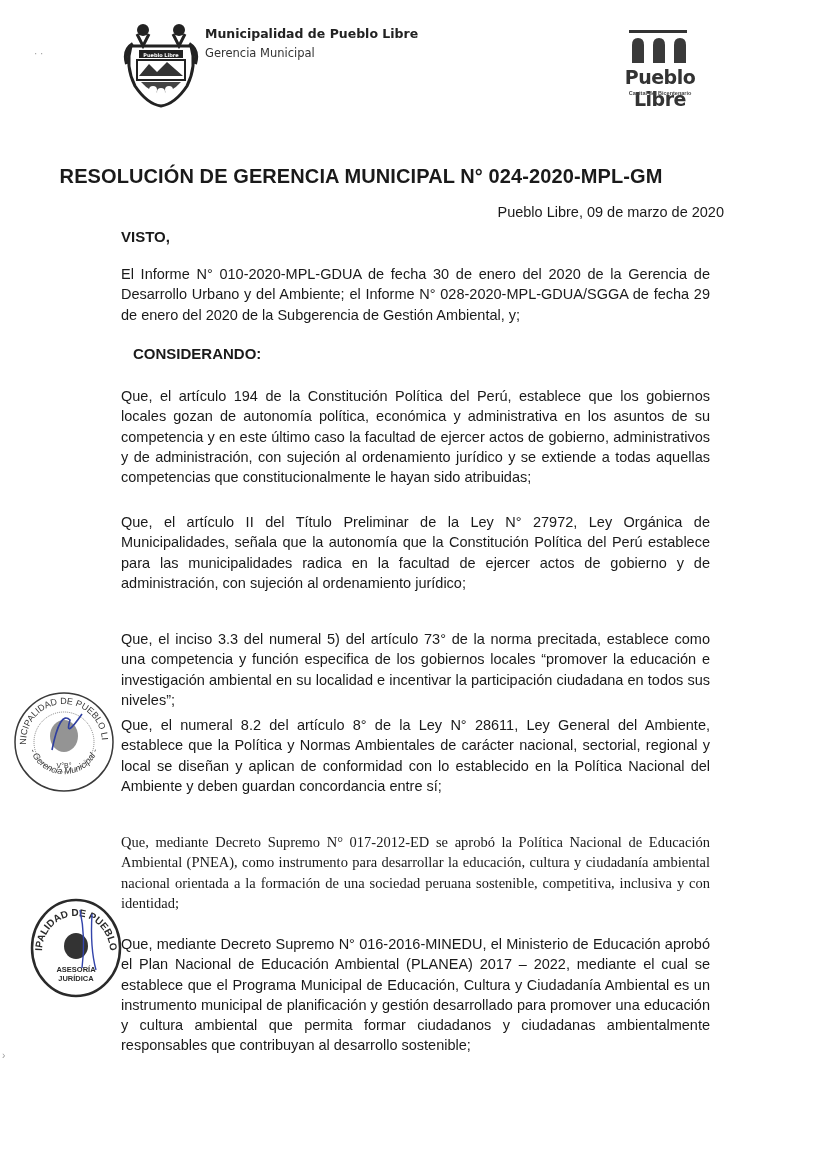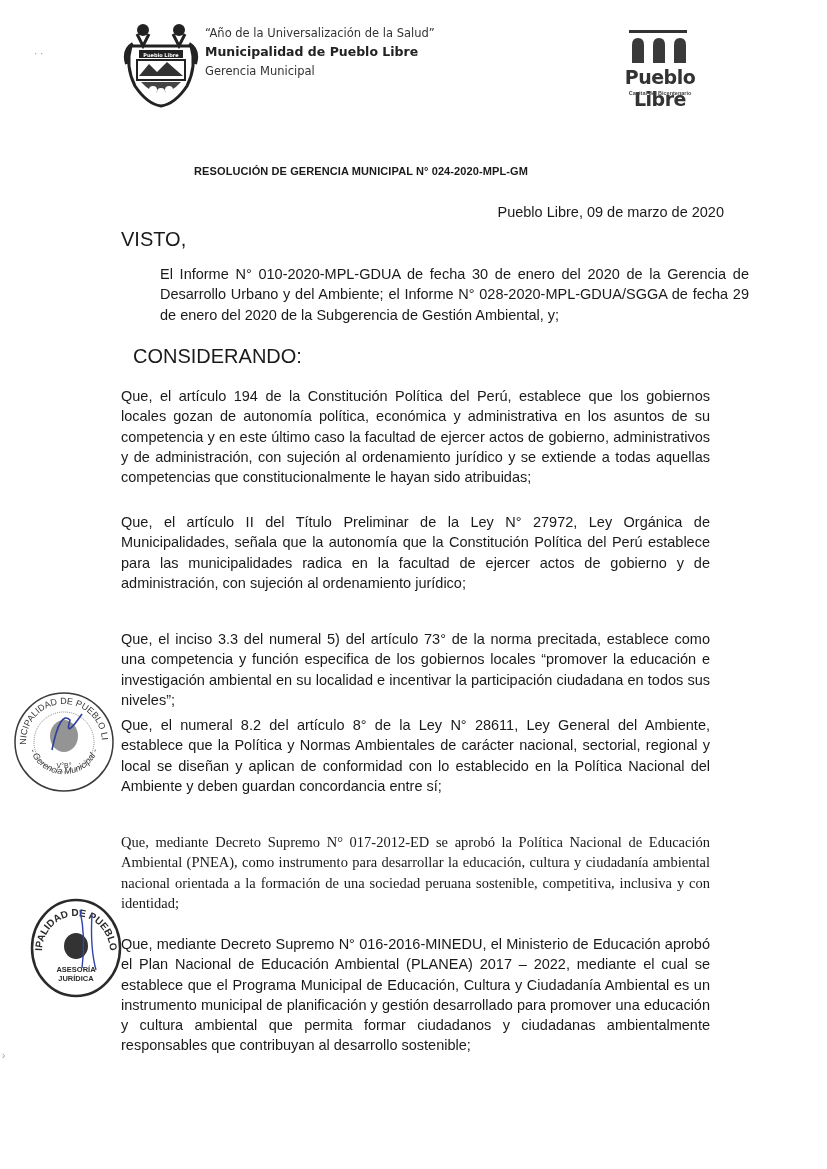--- a/index.html
+++ b/index.html
@@ -7,23 +7,23 @@
   .header-left { position: absolute; left: 121px; top: 16px; width: 80px; height: 92px; }
   .header-text { position: absolute; left: 205px; top: 24px; font-family: "DejaVu Sans", sans-serif; }
   .header-text .motto { font-size: 11.5px; color: #333; line-height: 18px; }
   .header-text .muni { font-size: 12.5px; font-weight: bold; color: #222; line-height: 20px; }
   .header-text .dept { font-size: 11.5px; color: #333; line-height: 18px; }
   .logo-right { position: absolute; left: 600px; top: 30px; width: 120px; height: 70px; text-align: center; }
   .logo-right .bar { position: absolute; left: 29px; top: 0; width: 58px; height: 3px; background: #333; }
   .logo-right .arches { position: absolute; left: 30px; top: 7px; width: 58px; height: 26px; }
   .logo-right .brand { position: absolute; left: 0; top: 36px; width: 120px; font-size: 19px; font-weight: bold; color: #333; letter-spacing: -0.5px; font-family: "DejaVu Sans", sans-serif; }
   .logo-right .tagline { position: absolute; left: 0; top: 60px; width: 120px; font-size: 5.5px; color: #444; font-weight: bold; }
-  .title { position: absolute; left: 0; width: 722px; top: 165px; text-align: center; font-weight: bold; font-size: 11px; letter-spacing: 0.1px; }
+  .title { position: absolute; left: 0; width: 722px; top: 165px; text-align: center; font-weight: bold; font-size: 20px; letter-spacing: 0.1px; }
   .date { position: absolute; right: 103px; top: 204px; font-size: 14.5px; }
-  .section-head { position: absolute; left: 121px; font-weight: normal; font-size: 20px; }
+  .section-head { position: absolute; left: 121px; font-weight: bold; font-size: 15px; }
   .para { position: absolute; left: 121px; width: 589px; font-size: 14.5px; line-height: 20.3px; text-align: justify; }
   .stamp { position: absolute; }
   .small-mark { position: absolute; color: #999; font-size: 10px; }
 </style>
 </head>
 <body>
 
 <div class="header-left">
   <svg width="80" height="92" viewBox="0 0 80 92">
     <path d="M10 30 Q4 50 14 70 Q26 88 40 90 Q54 88 66 70 Q76 50 70 30 Z" fill="#fff" stroke="#222" stroke-width="3"></path>
@@ -36,21 +36,20 @@
     <rect x="16" y="44" width="48" height="20" fill="#fff" stroke="#222" stroke-width="2"></rect>
     <path d="M18 60 L28 48 L36 56 L46 46 L62 60 Z" fill="#333"></path>
     <path d="M20 66 Q40 88 60 66 Z" fill="#444"></path>
     <circle cx="32" cy="74" r="4" fill="#fff"></circle>
       <circle cx="40" cy="76" r="4" fill="#fff"></circle>
       <circle cx="48" cy="74" r="4" fill="#fff"></circle>
   </svg>
 </div>
 
 <div class="header-text">
-  <div class="motto">“Año de la Universalización de la Salud”</div>
   <div class="muni">Municipalidad de Pueblo Libre</div>
   <div class="dept">Gerencia Municipal</div>
 </div>
 
 <div class="logo-right">
   <div class="bar"></div>
   <svg class="arches" viewBox="0 0 58 26">
     <path d="M2 26 V8 Q2 1 8 1 Q14 1 14 8 V26 Z" fill="#3a3a3a"></path>
     <path d="M23 26 V8 Q23 1 29 1 Q35 1 35 8 V26 Z" fill="#3a3a3a"></path>
     <path d="M44 26 V8 Q44 1 50 1 Q56 1 56 8 V26 Z" fill="#3a3a3a"></path>
@@ -58,21 +57,21 @@
   <div class="brand">Pueblo Libre</div>
   <div class="tagline">Capital del Bicentenario</div>
 </div>
 
 <div class="small-mark" style="left:34px; top:48px;">· ·</div>
 
 <div class="title">RESOLUCIÓN DE GERENCIA MUNICIPAL N° 024-2020-MPL-GM</div>
 <div class="date">Pueblo Libre, 09 de marzo de 2020</div>
 
 <div class="section-head" style="top:228px;">VISTO,</div>
-<div class="para" style="top:264px;margin-left:39px;">El Informe N° 010-2020-MPL-GDUA de fecha 30 de enero del 2020 de la Gerencia de Desarrollo Urbano y del Ambiente; el Informe N° 028-2020-MPL-GDUA/SGGA de fecha 29 de enero del 2020 de la Subgerencia de Gestión Ambiental, y;</div>
+<div class="para" style="top:264px;">El Informe N° 010-2020-MPL-GDUA de fecha 30 de enero del 2020 de la Gerencia de Desarrollo Urbano y del Ambiente; el Informe N° 028-2020-MPL-GDUA/SGGA de fecha 29 de enero del 2020 de la Subgerencia de Gestión Ambiental, y;</div>
 
 <div class="section-head" style="top:345px;margin-left:12px;">CONSIDERANDO:</div>
 
 <div class="para" style="top:386px;">Que, el artículo 194 de la Constitución Política del Perú, establece que los gobiernos locales gozan de autonomía política, económica y administrativa en los asuntos de su competencia y en este último caso la facultad de ejercer actos de gobierno, administrativos y de administración, con sujeción al ordenamiento jurídico y se extiende a todas aquellas competencias que constitucionalmente le hayan sido atribuidas;</div>
 <div class="para" style="top:512px;">Que, el artículo II del Título Preliminar de la Ley N° 27972, Ley Orgánica de Municipalidades, señala que la autonomía que la Constitución Política del Perú establece para las municipalidades radica en la facultad de ejercer actos de gobierno y de administración, con sujeción al ordenamiento jurídico;</div>
 <div class="para" style="top:629px;">Que, el inciso 3.3 del numeral 5) del artículo 73° de la norma precitada, establece como una competencia y función especifica de los gobiernos locales “promover la educación e investigación ambiental en su localidad e incentivar la participación ciudadana en todos sus niveles”;</div>
 <div class="para" style="top:715px;">Que, el numeral 8.2 del artículo 8° de la Ley N° 28611, Ley General del Ambiente, establece que la Política y Normas Ambientales de carácter nacional, sectorial, regional y local se diseñan y aplican de conformidad con lo establecido en la Política Nacional del Ambiente y deben guardan concordancia entre sí;</div>
 <div class="para" style="top:832px;font-family:Liberation Serif, serif;">Que, mediante Decreto Supremo N° 017-2012-ED se aprobó la Política Nacional de Educación Ambiental (PNEA), como instrumento para desarrollar la educación, cultura y ciudadanía ambiental nacional orientada a la formación de una sociedad peruana sostenible, competitiva, inclusiva y con identidad;</div>
 <div class="para" style="top:934px;">Que, mediante Decreto Supremo N° 016-2016-MINEDU, el Ministerio de Educación aprobó el Plan Nacional de Educación Ambiental (PLANEA) 2017 – 2022, mediante el cual se establece que el Programa Municipal de Educación, Cultura y Ciudadanía Ambiental es un instrumento municipal de planificación y gestión desarrollado para promover una educación y cultura ambiental que permita formar ciudadanos y ciudadanas ambientalmente responsables que contribuyan al desarrollo sostenible;</div>
 

